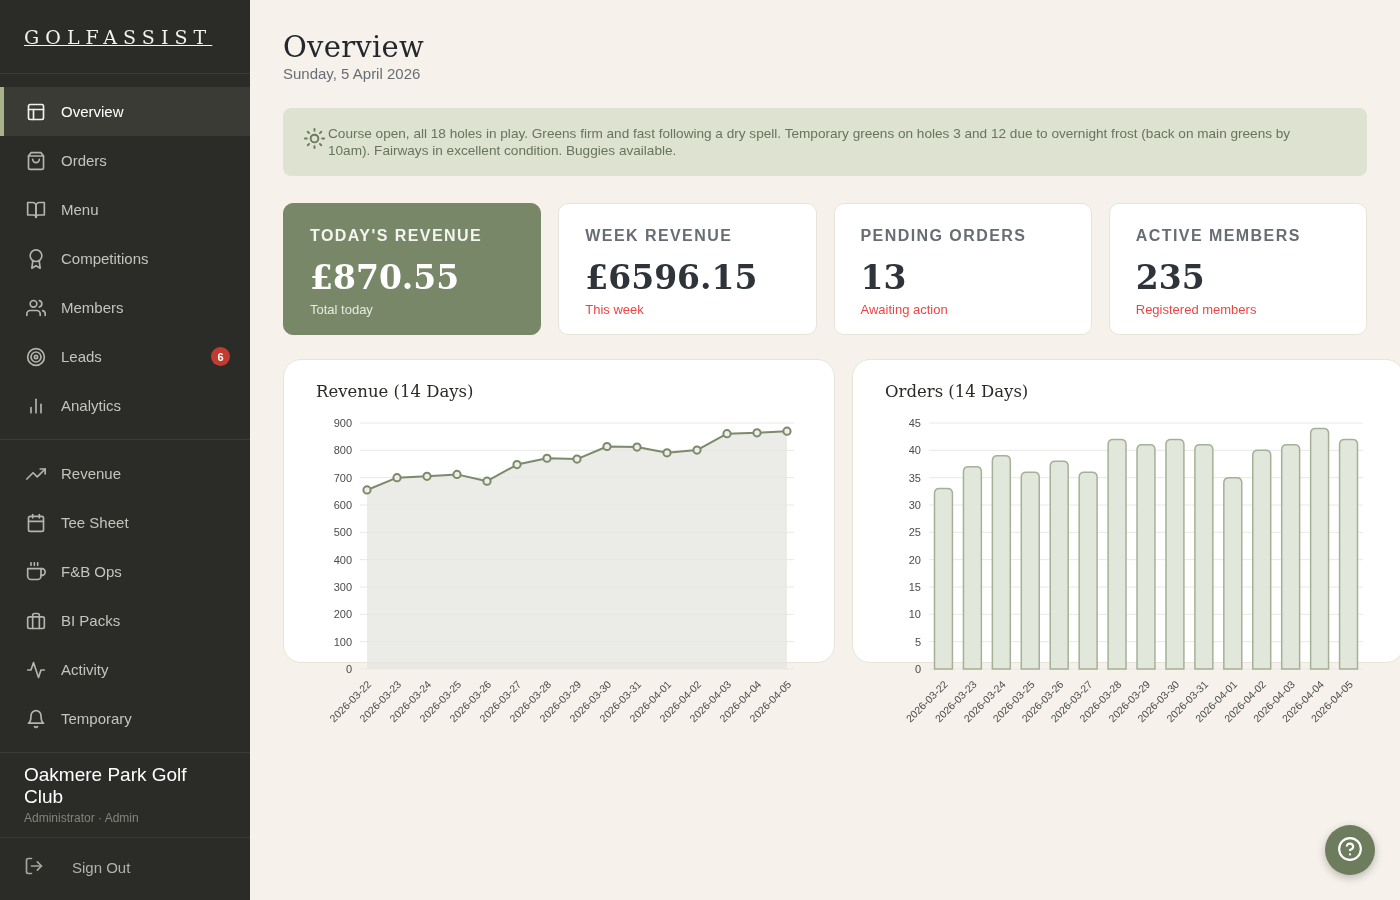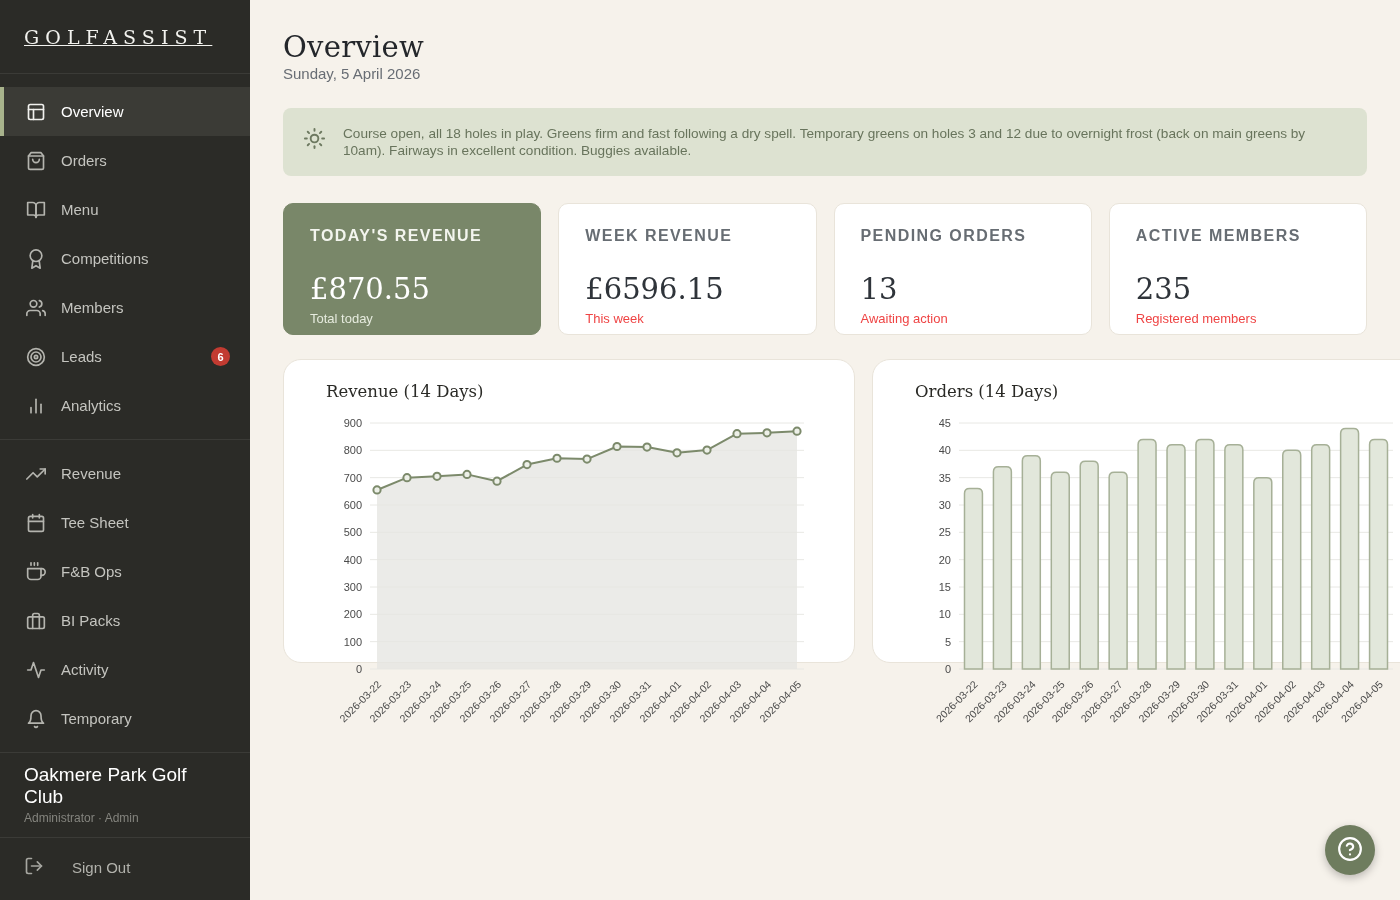--- a/index.html
+++ b/index.html
@@ -53,46 +53,46 @@
   .signout svg { width:20px; height:20px; color:#a7a7a1; }
   
   .main { flex:1; padding:30px 33px; position:relative; overflow:hidden; }
   .page-title {
     font-family:"DejaVu Serif","Liberation Serif",serif;
     font-size:29px; font-weight:500; color:#24272b; letter-spacing:.01em;
   }
   .page-date { margin-top:1px; font-size:15px; color:#686d74; }
   .notice {
     margin-top:26px; background:#dde2d1; border-radius:8px;
-    padding:17px 20px; display:flex; gap:17px; align-items:flex-start;
+    padding:17px 20px; display:flex; gap:2px; align-items:flex-start;
     color:#68745c;
   }
   .notice svg { width:23px; height:23px; flex:none; margin-top:2px; color:#6d7960; }
   .notice-text { font-size:13.6px; line-height:1.26; max-width:1000px; }
   
   .stats-row { margin-top:27px; display:grid; grid-template-columns:repeat(4,1fr); gap:17px; }
   .stat-card {
     background:#ffffff; border:1px solid #e9e4da; border-radius:10px;
     padding:23px 26px; height:132px;
   }
   .stat-label { font-size:16px; font-weight:700; letter-spacing:.09em; color:#676d73; }
   .stat-value {
     font-family:"DejaVu Serif","Liberation Serif",serif;
-    font-size:29px; color:#2f343a; margin-top:27px; font-weight:400;
+    font-size:33px; color:#2f343a; margin-top:13px; font-weight:700;
   }
   .stat-sub { font-size:13px; color:#ef4444; margin-top:5px; }
   .stat-card.highlight { background:#798769; border-color:#798769; }
   .stat-card.highlight .stat-label { color:#f3f5ee; }
   .stat-card.highlight .stat-value { color:#ffffff; }
   .stat-card.highlight .stat-sub { color:#e6ebde; }
   
   .charts-row { margin-top:24px; display:grid; grid-template-columns:1fr 1fr; gap:17px; }
   .chart-card {
     background:#ffffff; border:1px solid #e9e4da; border-radius:18px;
-    padding:22px 42px; height:304px;
+    padding:22px 32px; height:304px;
   }
   .chart-title {
     font-family:"DejaVu Serif","Liberation Serif",serif;
     font-size:16.5px; font-weight:500; color:#2a2a26; margin-bottom:10px;
   }
   .chart-svg { display:block; }
   .tick-text { font-family:"Liberation Sans","DejaVu Sans",sans-serif; fill:#4b4b4b; }
   
   .help-fab {
     position:absolute; right:25px; bottom:25px; width:50px; height:50px;

